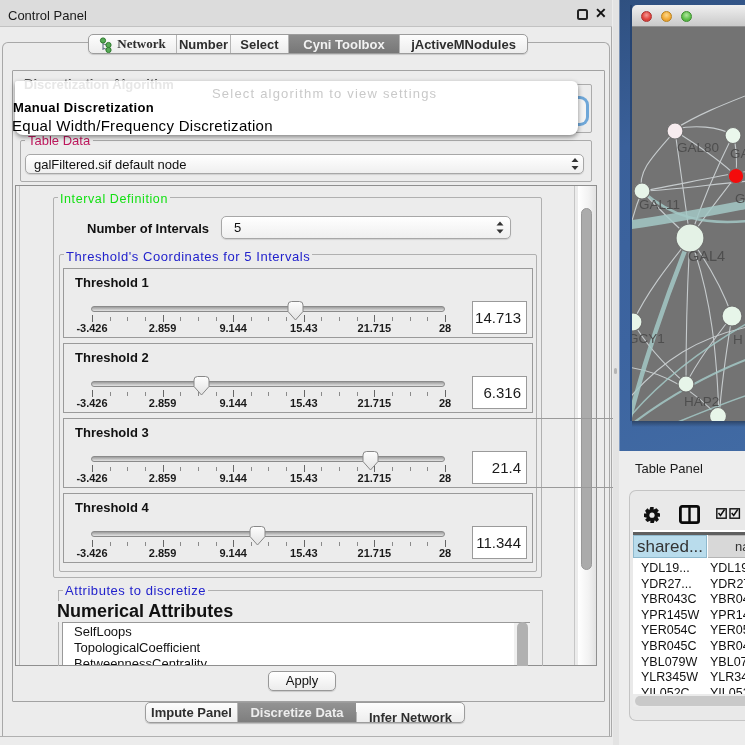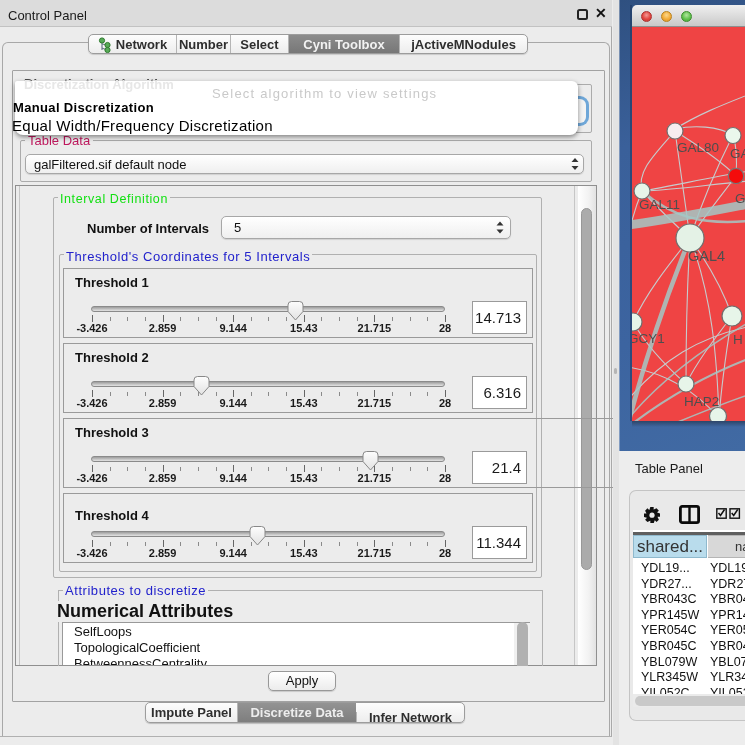--- a/index.html
+++ b/index.html
@@ -11,21 +11,21 @@
 <div class="abs" id="cp" style="left:0;top:0;width:612px;height:737px;background:#ececec;border-right:1px solid #a9a9a9;border-bottom:1px solid #b0b0b0;">
 
   <div class="abs" style="left:0;top:0;width:612px;height:27px;background:#dcdcdc;border-bottom:1px solid #c2c2c2;"></div>
   <div class="abs" style="left:8px;top:8px;font-size:13px;color:#1a1a1a;">Control Panel</div>
   <div class="abs" style="left:577px;top:9px;width:11px;height:11px;border:2px solid #222;border-radius:2.5px;"></div>
   <div class="abs" style="left:595px;top:5px;font-size:14px;font-weight:bold;color:#111;">✕</div>
 
   <div class="abs" style="left:2px;top:42px;width:608px;height:694px;background:#ececec;border:1px solid #a8a8a8;border-radius:6px 6px 0 0;border-bottom:none;"></div>
 
   <div class="abs" style="left:88px;top:34px;width:440px;height:20px;border:1px solid #9c9c9c;border-radius:5px;background:linear-gradient(#fdfdfd,#ededed);box-shadow:0 1px 1px rgba(0,0,0,0.15);display:flex;font-size:13px;font-weight:bold;color:#2e2e2e;">
-    <div style="width:88px;border-right:1px solid #b5b5b5;display:flex;align-items:center;justify-content:center;">
+    <div style="width:88px;border-right:1px solid #b5b5b5;display:flex;align-items:center;justify-content:center;font-family:Liberation Serif, serif;">
       <svg width="14" height="17" viewBox="0 0 14 17" style="margin-right:4px;">
         <path d="M4 5 L4 14 M4 8 L9 9 M4 12 L9 14" stroke="#6b7b8b" stroke-width="1.2" fill="none"></path>
         <circle cx="4" cy="4.5" r="2.6" fill="#57aa57" stroke="#2f7b2f"></circle>
         <circle cx="9.5" cy="9" r="2.6" fill="#57aa57" stroke="#2f7b2f"></circle>
         <circle cx="9.5" cy="14" r="2.6" fill="#57aa57" stroke="#2f7b2f"></circle>
       </svg>
       <span>Network</span>
       </div>
     <div style="width:54px;border-right:1px solid #b5b5b5;display:flex;align-items:center;justify-content:center;">Number</div>
     <div style="width:58px;border-right:1px solid #b5b5b5;display:flex;align-items:center;justify-content:center;">Select</div>
@@ -135,21 +135,21 @@
         <defs>
           <linearGradient id="tg3" x1="0" y1="0" x2="0" y2="1">
             <stop offset="0" stop-color="#fdfdfd"></stop>
             <stop offset="1" stop-color="#e2e2e2"></stop>
           </linearGradient>
         </defs>
       </svg>
   <div class="abs" style="left:408px;top:32px;width:55px;height:33px;border:1px solid #9a9a9a;background:#fff;font-size:15px;color:#1a1a1a;text-align:right;line-height:31px;padding-right:5px;">21.4</div>
 </div>
 <div class="abs" style="left:63px;top:493px;width:470px;height:70px;border:1px solid #9a9a9a;">
-  <div class="abs" style="left:11px;top:6px;font-size:13px;font-weight:bold;color:#111;margin-top:8px;">Threshold 4</div>
+  <div class="abs" style="left:11px;top:6px;font-size:13px;font-weight:bold;color:#111;">Threshold 4</div>
   <div class="abs" style="left:27px;top:37px;width:354px;height:6px;border:1px solid #8a8a8a;border-radius:3px;background:linear-gradient(#9c9c9c,#e3e3e3);"></div>
   <div class="abs" style="left:28px;top:48px;width:355px;height:4px;background:repeating-linear-gradient(90deg,#8a8a8a 0px,#8a8a8a 1px,transparent 1px,transparent 17.65px);"></div>
   <div class="abs" style="left:28px;top:46px;width:355px;height:7px;background:repeating-linear-gradient(90deg,#666 0px,#666 1px,transparent 1px,transparent 70.6px);"></div>
   <div class="abs" style="left:28.0px;top:53px;transform:translateX(-50%);font-size:11px;font-weight:bold;color:#1a1a1a;">-3.426</div>
   <div class="abs" style="left:98.6px;top:53px;transform:translateX(-50%);font-size:11px;font-weight:bold;color:#1a1a1a;">2.859</div>
   <div class="abs" style="left:169.2px;top:53px;transform:translateX(-50%);font-size:11px;font-weight:bold;color:#1a1a1a;">9.144</div>
   <div class="abs" style="left:239.8px;top:53px;transform:translateX(-50%);font-size:11px;font-weight:bold;color:#1a1a1a;">15.43</div>
   <div class="abs" style="left:310.4px;top:53px;transform:translateX(-50%);font-size:11px;font-weight:bold;color:#1a1a1a;">21.715</div>
   <div class="abs" style="left:381.0px;top:53px;transform:translateX(-50%);font-size:11px;font-weight:bold;color:#1a1a1a;">28</div>
   <svg class="abs" style="left:185.4px;top:32px;" width="17" height="20" viewBox="0 0 17 20">
@@ -196,21 +196,21 @@
 
 <div class="abs" style="left:619px;top:0;width:126px;height:451px;background:linear-gradient(160deg,#2f5080 0%,#3a609a 30%,#3c64a0 70%,#416aa3 100%);"></div>
 <div class="abs" style="left:619px;top:0;width:1px;height:451px;background:rgba(255,255,255,0.35);"></div>
 <div class="abs" style="left:630px;top:5px;width:2px;height:416px;background:rgba(30,55,95,0.55);"></div>
 
 <div class="abs" style="left:632px;top:5px;width:113px;height:22px;background:linear-gradient(#f0f0f0,#c9c9c9);border-bottom:1px solid #8f8f8f;border-radius:5px 0 0 0;"></div>
 <div class="abs" style="left:641px;top:11px;width:11px;height:11px;border-radius:50%;background:radial-gradient(circle at 50% 35%, #f29a96, #e2453e 55%, #c33832);border:0.5px solid #a33;"></div>
 <div class="abs" style="left:661px;top:11px;width:11px;height:11px;border-radius:50%;background:radial-gradient(circle at 50% 35%, #fbd88c, #f3ac38 55%, #d98f27);border:0.5px solid #b7821f;"></div>
 <div class="abs" style="left:681px;top:11px;width:11px;height:11px;border-radius:50%;background:radial-gradient(circle at 50% 35%, #b3e5a0, #61c24e 55%, #47a437);border:0.5px solid #3c8c2e;"></div>
 
-<div class="abs" style="left:632px;top:27px;width:113px;height:394px;background:#ef4444;overflow:hidden;">
+<div class="abs" style="left:632px;top:27px;width:113px;height:394px;background:#737373;overflow:hidden;">
 <svg width="113" height="394" viewBox="0 0 113 394" style="position:absolute;left:0;top:0;">
   <g fill="none" stroke="#c6cbcd" stroke-width="1.1">
     <path d="M43,102 C 65,88 90,78 118,67"></path>
     <path d="M43,102 C 62,98 86,99 101,108"></path>
     <path d="M10,164 C 45,158 80,150 118,144"></path>
     <path d="M10,164 C 45,163 80,157 118,154"></path>
     <path d="M43,104 C 60,115 85,130 104,149"></path>
     <path d="M43,104 C 48,140 53,175 58,211"></path>
     <path d="M101,108 C 85,140 70,175 58,211"></path>
     <path d="M104,149 C 88,170 72,190 58,211"></path>

